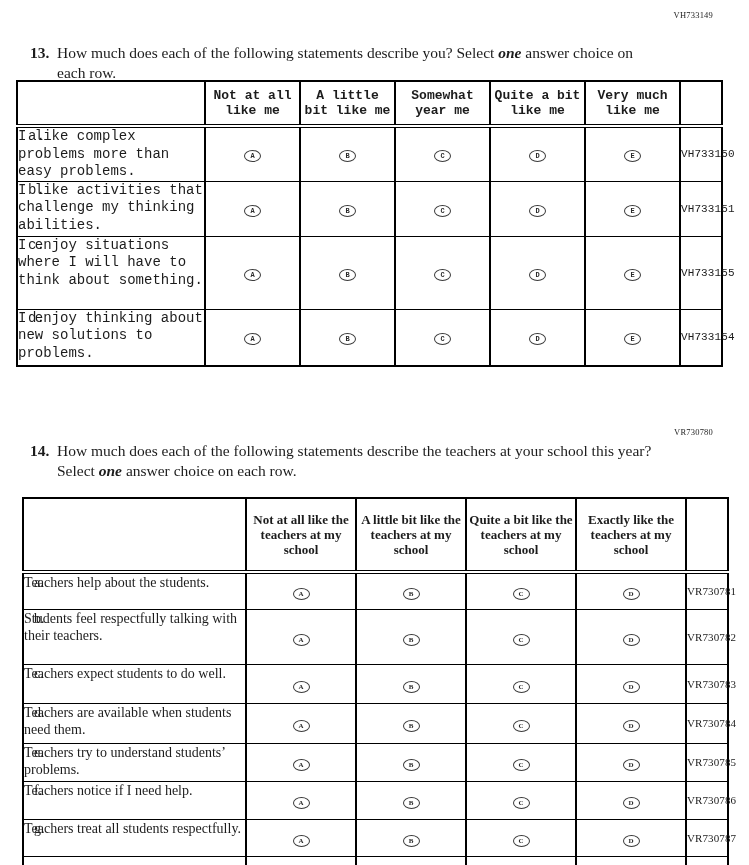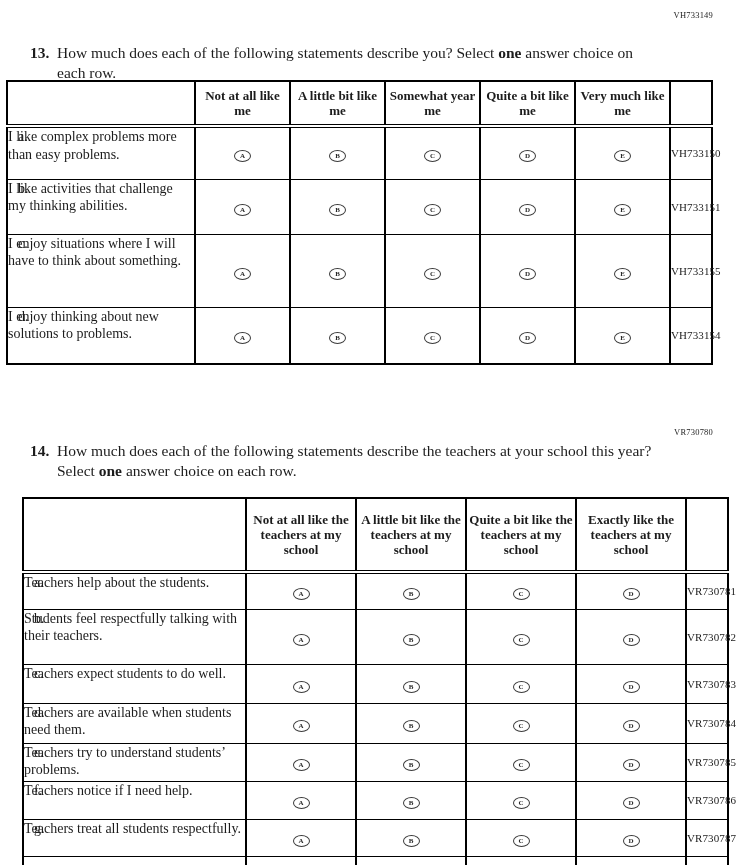--- a/index.html
+++ b/index.html
@@ -18,31 +18,31 @@
     font-size:8.5px; letter-spacing:0.2px;
   }
   #q13-code { top:10px; }
   #q14-code { top:427px; }
 
   .question { position:absolute; left:30px; font-size:15.5px; line-height:20px;margin-top:15px; }
   #q13 { top:28px; }
   #q14 { top:426px; }
   .q-num { position:absolute; left:0; top:0; font-weight:bold; }
   .q-text { margin-left:27px; width:600px; }
-  .q-bold { font-weight:bold; }
+  .q-bold { font-weight:bold;font-style:italic; }
 
   
   .survey-table {
     position:absolute;
     border-collapse:collapse;
     table-layout:fixed;
     background:#fff;
     border:2px solid #000;
   }
-  #t13 { left:6px; top:80px;  width:705px; }
+  #t13 { left:16px; top:80px;  width:705px;font-family:Liberation Mono, monospace; }
   #t14 { left:22px; top:497px; width:705px; }
 
   #t13 col.col-stmt { width:188px; }
   #t13 col.col-opt  { width:95px;  }
   #t13 col.col-code { width:42px;  }
   #t14 col.col-stmt { width:223px; }
   #t14 col.col-opt  { width:110px; }
   #t14 col.col-code { width:42px;  }
 
   .survey-table th, .survey-table td {

